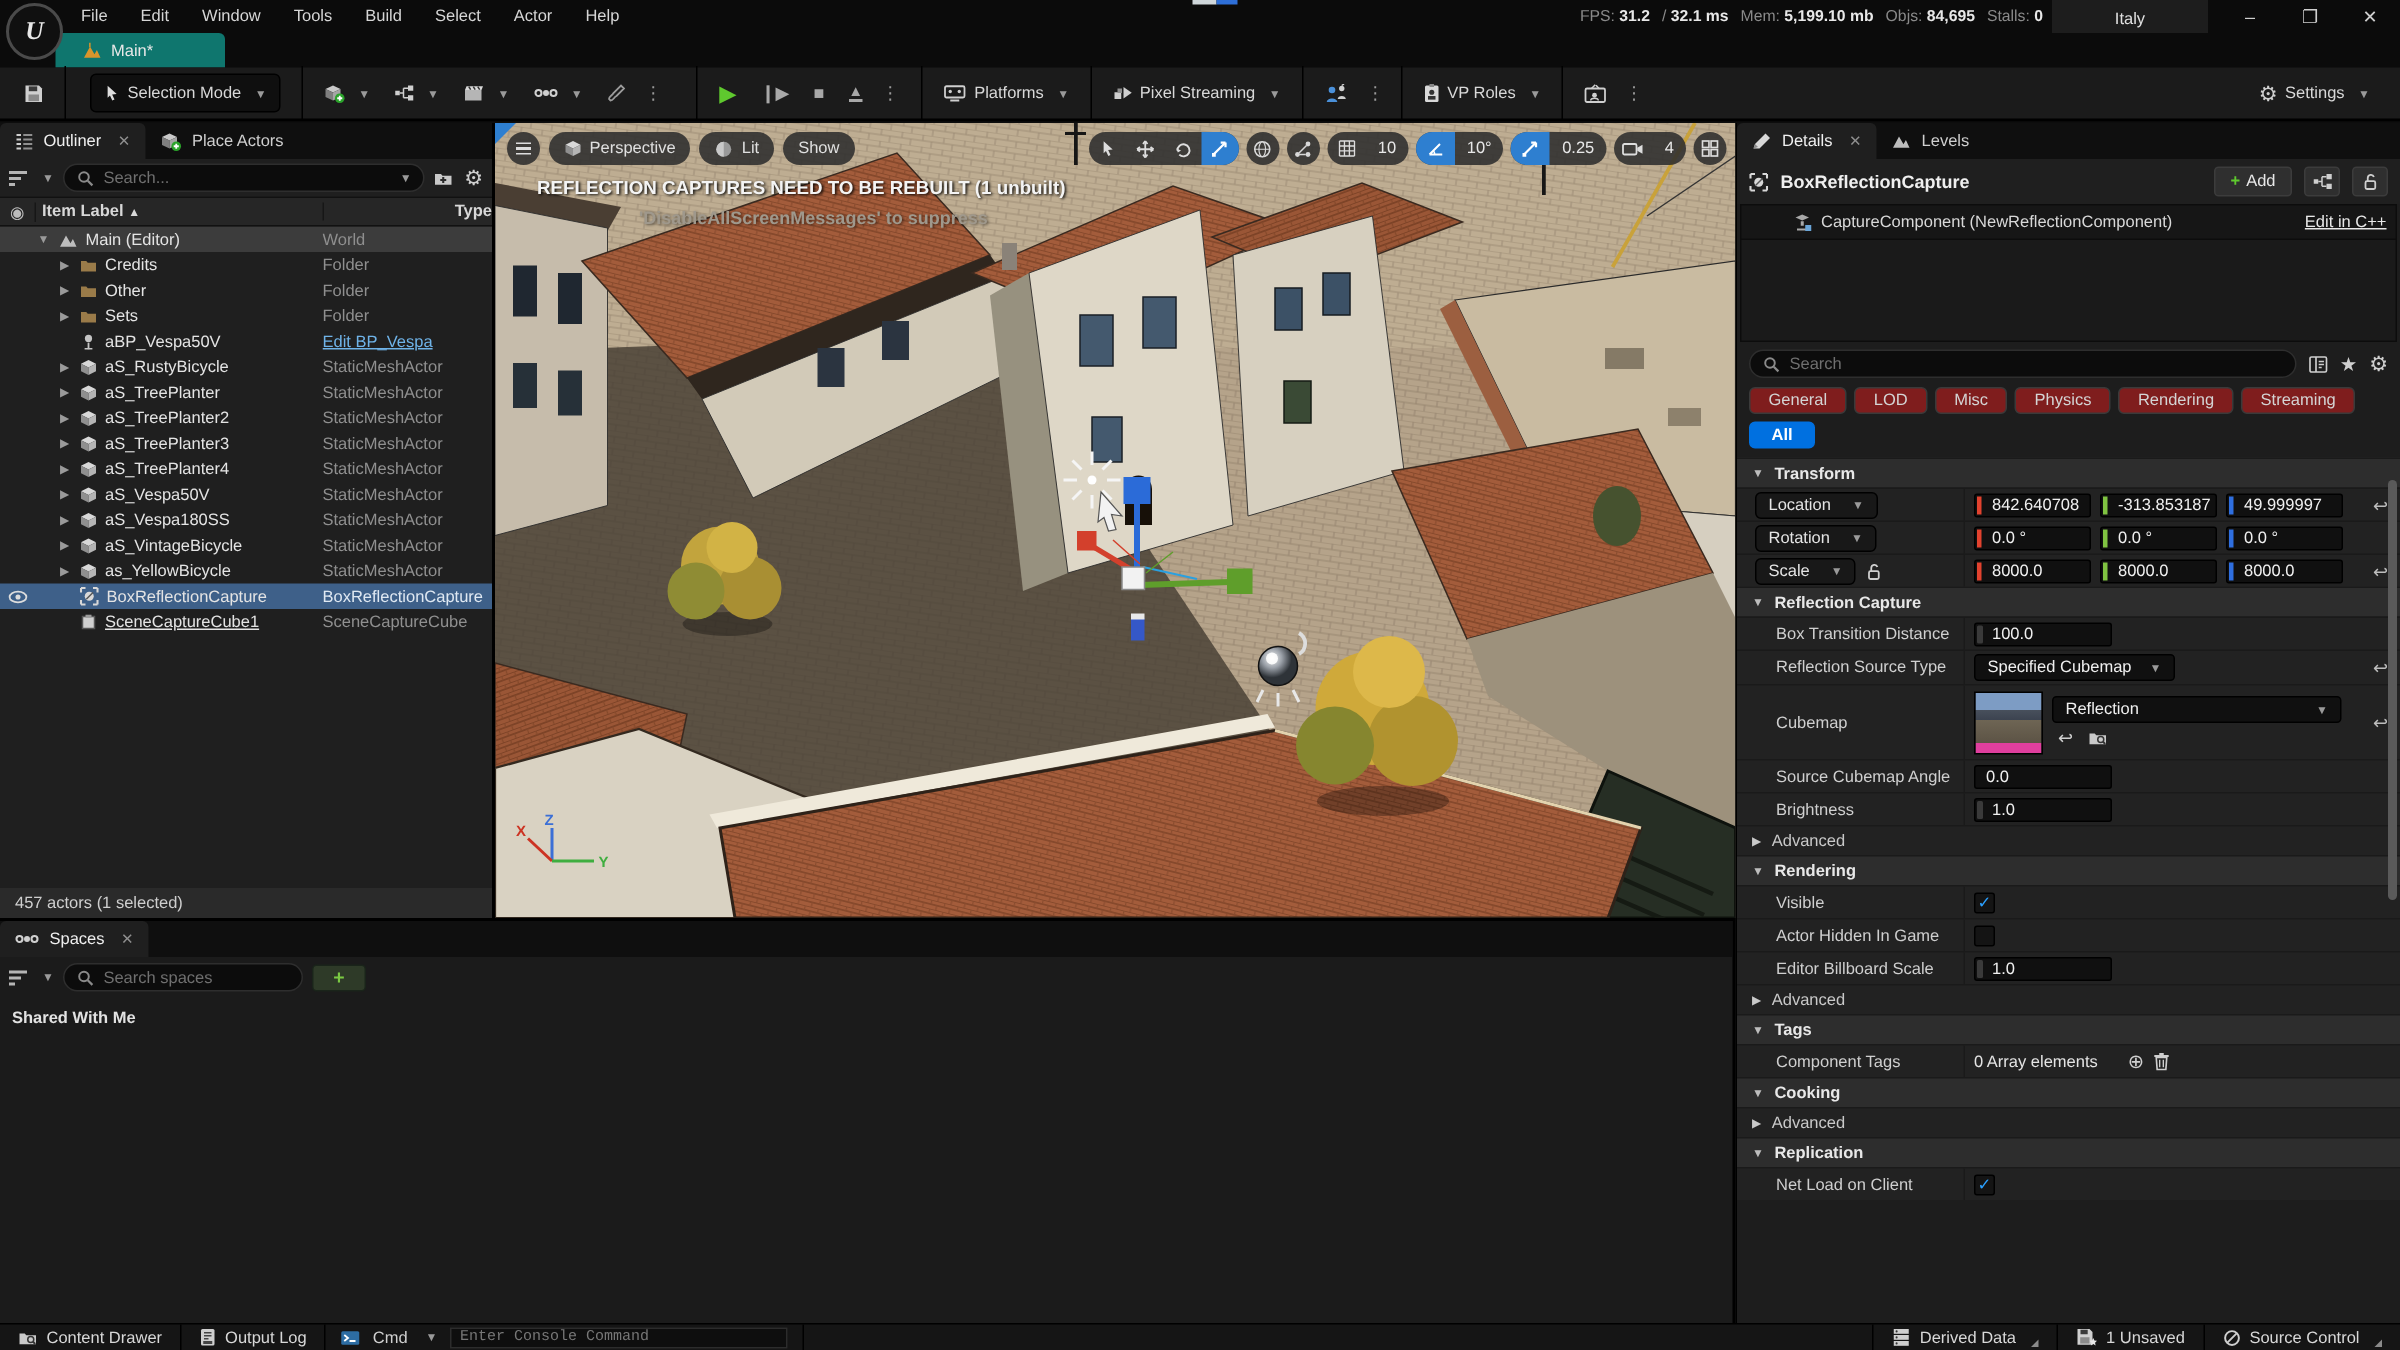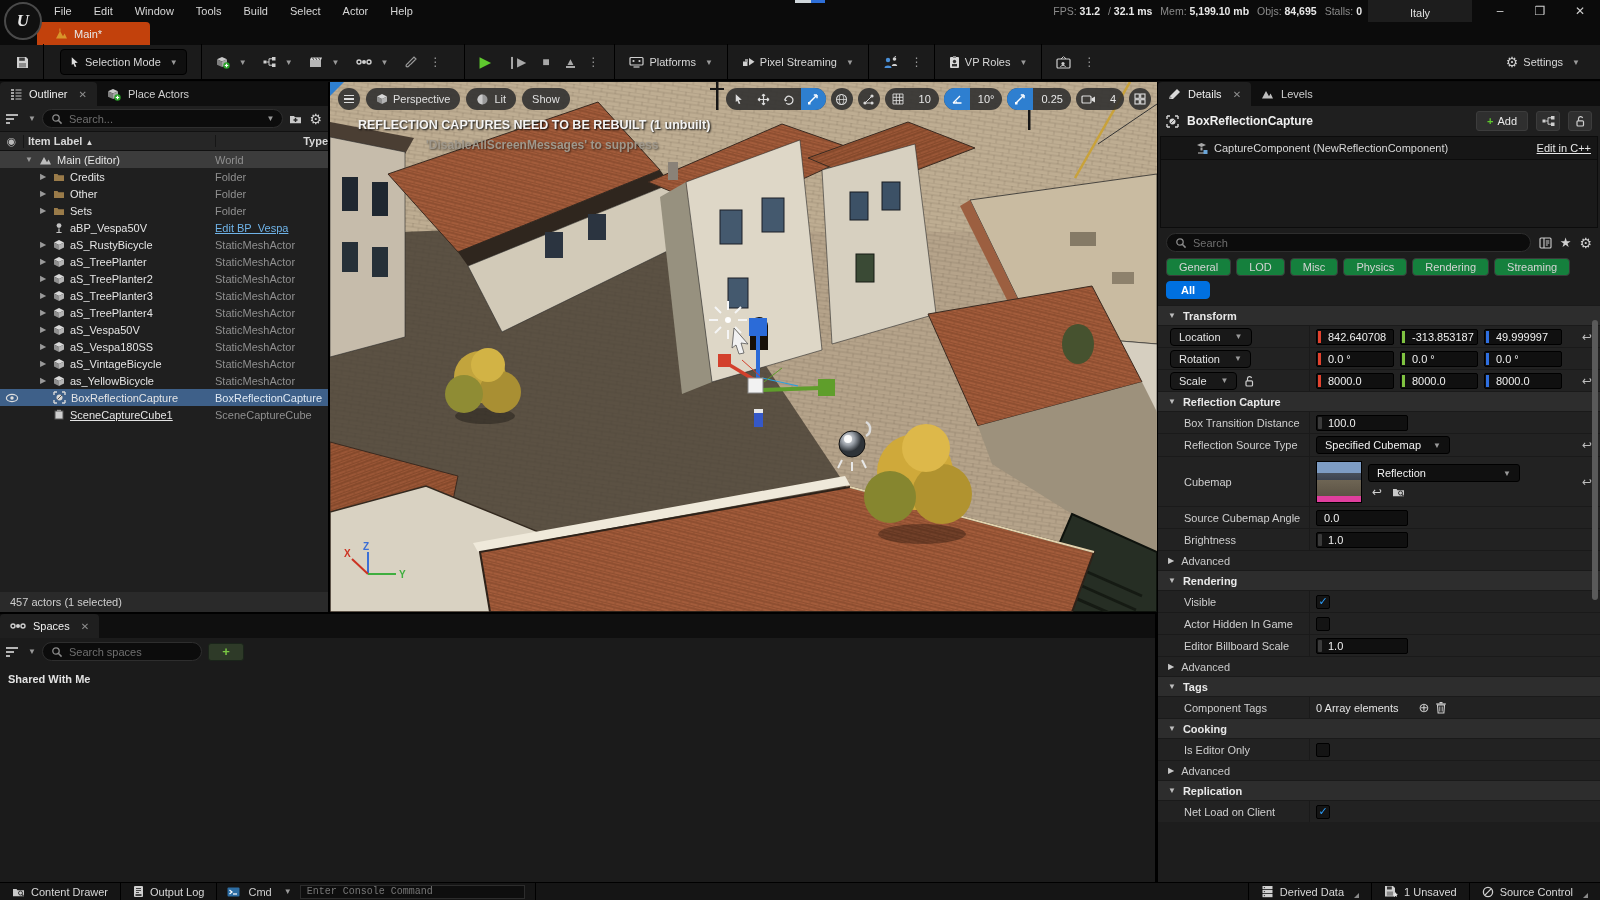--- a/index.html
+++ b/index.html
@@ -26,21 +26,21 @@
   #top-accent-b { left:811px; top:0; width:14px; height:3px; background:#2e6fd8; }
   #stats { right:238px; top:0; height:22px; display:flex; align-items:center; gap:8px; font-size:10.5px; }
   #stats .sl { color:#8a8a8a; } #stats .sv { color:#e8e8e8; font-weight:bold; }
   #project-tab { right:128px; top:0; width:104px; height:25px; background:#1d1d1d;
     display:flex; align-items:center; justify-content:center; color:#e0e0e0; border-radius:0 0 2px 2px; }
   #win-controls { right:0; top:0; height:22px; display:flex; }
   #win-controls > div { width:40px; height:22px; display:flex; align-items:center; justify-content:center; color:#cfcfcf; font-size:12px; }
 
   
   #tabrow { left:0; top:22px; width:1600px; height:23px; background:#0b0b0b; }
-  #main-tab { position:absolute; left:37px; top:0; width:113px; height:23px; background:#c2410c;
+  #main-tab { position:absolute; left:37px; top:0; width:113px; height:23px; background:#0f766e;
     border-radius:4px 4px 0 0; display:flex; align-items:center; padding-left:18px; gap:6px; color:#e8e8e8; }
 
   
   #toolbar { left:0; top:45px; width:1600px; height:36px; background:#1b1b1b;
     display:flex; align-items:center; border-bottom:2px solid #000; }
   .tsep { width:1px; height:36px; background:#000; margin:0 6px; flex:0 0 auto; }
   .tbtn { display:flex; align-items:center; gap:5px; padding:0 8px; height:26px; color:#d8d8d8; border-radius:3px; }
   #sel-mode { background:#0f0f0f; border:1px solid #000; border-radius:4px; height:26px; margin-left:10px; }
   .dots { color:#9a9a9a; font-size:12px; padding:0 4px; letter-spacing:1px; }
   .play-green { color:#5fc92e; font-size:15px; }
@@ -123,21 +123,21 @@
   .hd-ic { width:24px; height:20px; background:#2f2f2f; border:1px solid #3c3c3c; border-radius:3px;
     display:flex; align-items:center; justify-content:center; color:#cfcfcf; }
   #comp-tree { background:#161616; border:1px solid #0c0c0c; margin:0 2px; }
   #comp-sel { display:flex; align-items:center; gap:6px; height:22px; background:#3e5a7e; border:1px solid #5a7ba3; padding:0 6px; color:#fff; }
   #comp-child { display:flex; align-items:center; gap:6px; height:22px; padding:0 6px 0 34px; color:#d8d8d8; }
   #comp-child .edit { margin-left:auto; color:#e8e8e8; text-decoration:underline; }
   #comp-spacer { height:68px; background:#1a1a1a; margin:0 2px; border:1px solid #0c0c0c; border-top:none; }
   #details-search-row { display:flex; align-items:center; gap:8px; padding:5px 8px 3px; }
   #details-search-row .searchbox { border-radius:11px; }
   #cat-pills { display:flex; flex-wrap:wrap; gap:5px; padding:3px 8px; }
-  .cat { background:#15803d; border:1px solid #3a3a3a; border-radius:4px; padding:2px 12px; color:#d4d4d4; }
+  .cat { background:#7f1d1d; border:1px solid #3a3a3a; border-radius:4px; padding:2px 12px; color:#d4d4d4; }
   .cat.all { background:#0070e0; border-color:#0070e0; color:#fff; font-weight:bold; padding:2px 14px; }
   #props { margin-top:3px; }
   .sect { display:flex; align-items:center; gap:7px; height:20px; background:#2d2d2d;
     border-top:1px solid #1a1a1a; padding-left:10px; font-weight:bold; color:#e8e8e8; }
   .sect .tri { font-size:8px; color:#bdbdbd; }
   .advrow { display:flex; align-items:center; gap:7px; height:20px; padding-left:10px; color:#c9c9c9; background:#222; border-top:1px solid #1a1a1a;}
   .prow { display:flex; align-items:center; min-height:22px; background:#222; border-top:1px solid #1a1a1a; }
   .plabel { width:152px; flex:0 0 auto; padding-left:26px; color:#cfcfcf; border-right:1px solid #1a1a1a; align-self:stretch; display:flex; align-items:center;}
   .pval { flex:1; display:flex; align-items:center; gap:6px; padding:2px 6px; }
   .pacts { width:26px; flex:0 0 auto; display:flex; justify-content:center; color:#bdbdbd; }
@@ -1181,21 +1181,21 @@
           </div>
         <div class="pacts">
             <span class="revert">↩</span>
           </div>
       </div>
       <div class="prow" style="height:50px">
         <div class="plabel">Cubemap</div>
         <div class="pval">
           <div id="cubemap-thumb"></div>
           <div style="display:flex; flex-direction:column; gap:3px;">
-            <div class="ddbox" style="width:152px">
+            <div class="ddbox" style="width:193px">
                 <span>Reflection</span>
                 <span class="chev" style="margin-left:auto">▼</span>
               </div>
             <div style="display:flex; gap:10px; padding-left:4px;">
               <span style="color:#d0d0d0; font-size:12px">↩</span>
               <span class="ico">
                   <svg width="13" height="12" viewBox="0 0 13 12">
                     <path d="M1 3 h3.5 l1 1.2 H12 v6 H1z" fill="#c9c9c9"></path>
                     <circle cx="8.5" cy="7" r="2" fill="none" stroke="#333" stroke-width="1"></circle>
                     <line x1="10" y1="8.5" x2="11.5" y2="10" stroke="#333" stroke-width="1.2"></line>
@@ -1283,27 +1283,20 @@
               </svg>
             </span>
         </div>
         <div class="pacts"></div>
       </div>
 
       <div class="sect">
           <span class="tri">▼</span>
           <span>Cooking</span>
         </div>
-      <div class="prow">
-        <div class="plabel">Is Editor Only</div>
-        <div class="pval">
-            <div class="cb"></div>
-          </div>
-        <div class="pacts"></div>
-      </div>
       <div class="advrow">
           <span class="tri" style="font-size:8px">▶</span>
           <span>Advanced</span>
         </div>
 
       <div class="sect">
           <span class="tri">▼</span>
           <span>Replication</span>
         </div>
       <div class="prow">

